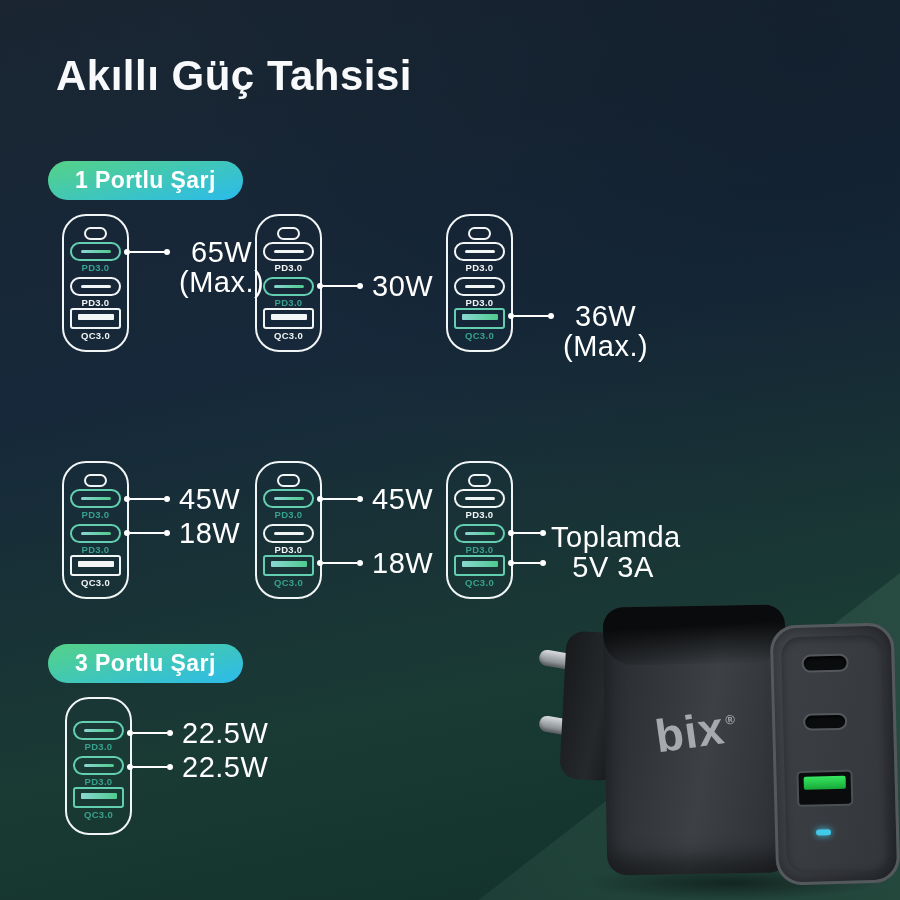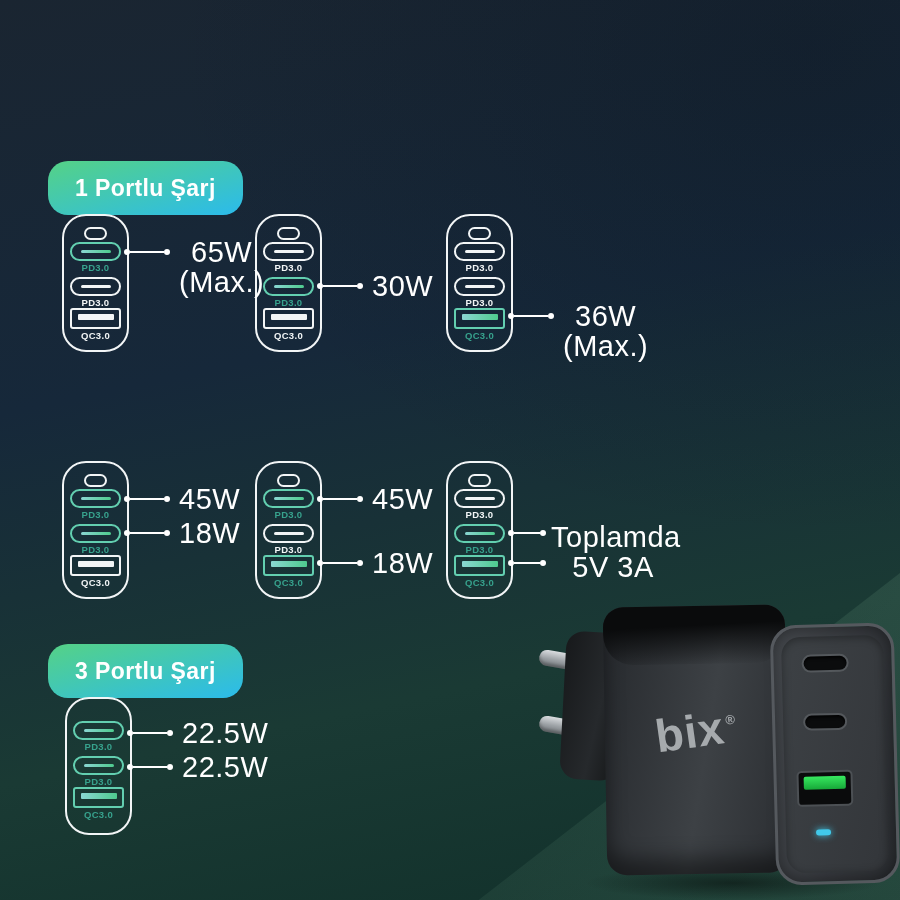--- a/index.html
+++ b/index.html
@@ -17,21 +17,21 @@
     background:linear-gradient(115deg, rgba(95,145,120,0.08), rgba(115,165,135,0.20));
     clip-path:polygon(100% 6%, 100% 100%, 2% 100%);
   }
 
   .title {
     position:absolute; left:56px; top:52px;
     font-size:42px; font-weight:700; color:#f7f9fa; letter-spacing:0.5px;
   }
 
   .badge {
-    position:absolute; left:48px; height:54px; padding:16px 27px;
+    position:absolute; left:48px; height:39px; padding:16px 27px;
     display:flex; align-items:center; border-radius:20px;
     background:linear-gradient(165deg, #55d286 0%, #2dbce7 95%);
     color:#ffffff; font-size:23px; font-weight:700; letter-spacing:0.4px;
   }
 
   .charger {
     position:absolute; width:67px; height:138px;
     border:2.5px solid #f2f5f6; border-radius:24px;
     display:flex; flex-direction:column; align-items:center;
   }
@@ -133,20 +133,21 @@
     position:absolute; left:38px; top:202px; width:15px; height:6px; border-radius:3px;
     background:#41c9ea; box-shadow:0 0 7px #41c9ea;
   }
 </style>
 </head>
 <body>
 
 <div class="canvas">
   <div class="diag-light"></div>
 
+  <div class="title">Akıllı Güç Tahsisi</div>
 
   <div class="badge" style="top:161px;">
     <span>1 Portlu Şarj</span>
   </div>
 
   <div class="charger" style="left:62px; top:214px;">
     <div class="oval"></div>
     <div class="pgroup g1 on">
       <div class="port c">
           <div class="bar"></div>

